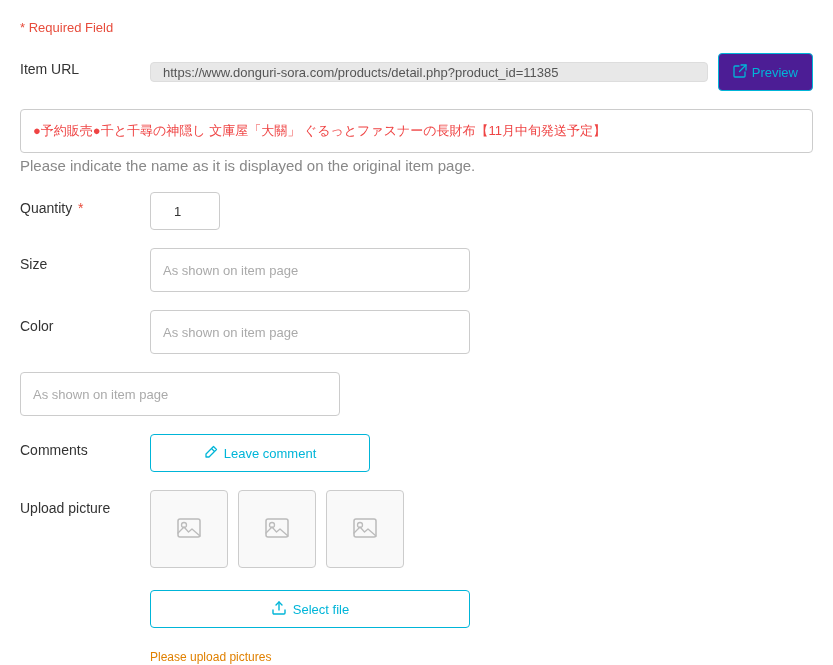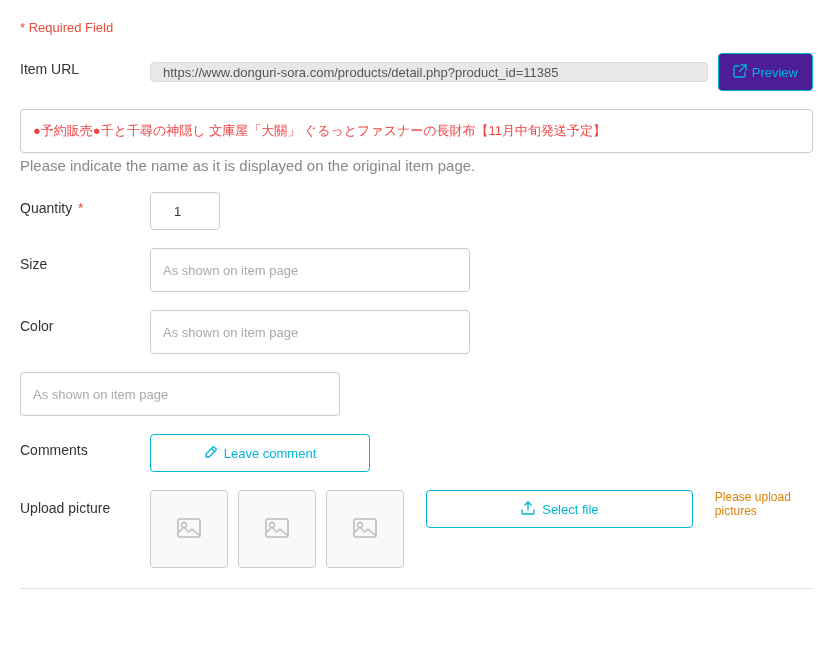--- a/index.html
+++ b/index.html
@@ -117,21 +117,21 @@
       cursor: pointer;
       display: flex;
       align-items: center;
       gap: 6px;
       width: 220px;
       justify-content: center;
       height: 38px;
     }
     .upload-section {
       display: flex;
-      flex-direction: row;
+      flex-direction: column;
       gap: 22px;
     }
     .upload-thumbnails {
       display: flex;
       gap: 10px;
     }
     .thumbnail-box {
       width: 78px;
       height: 78px;
       border: 1.5px solid #ccc;

